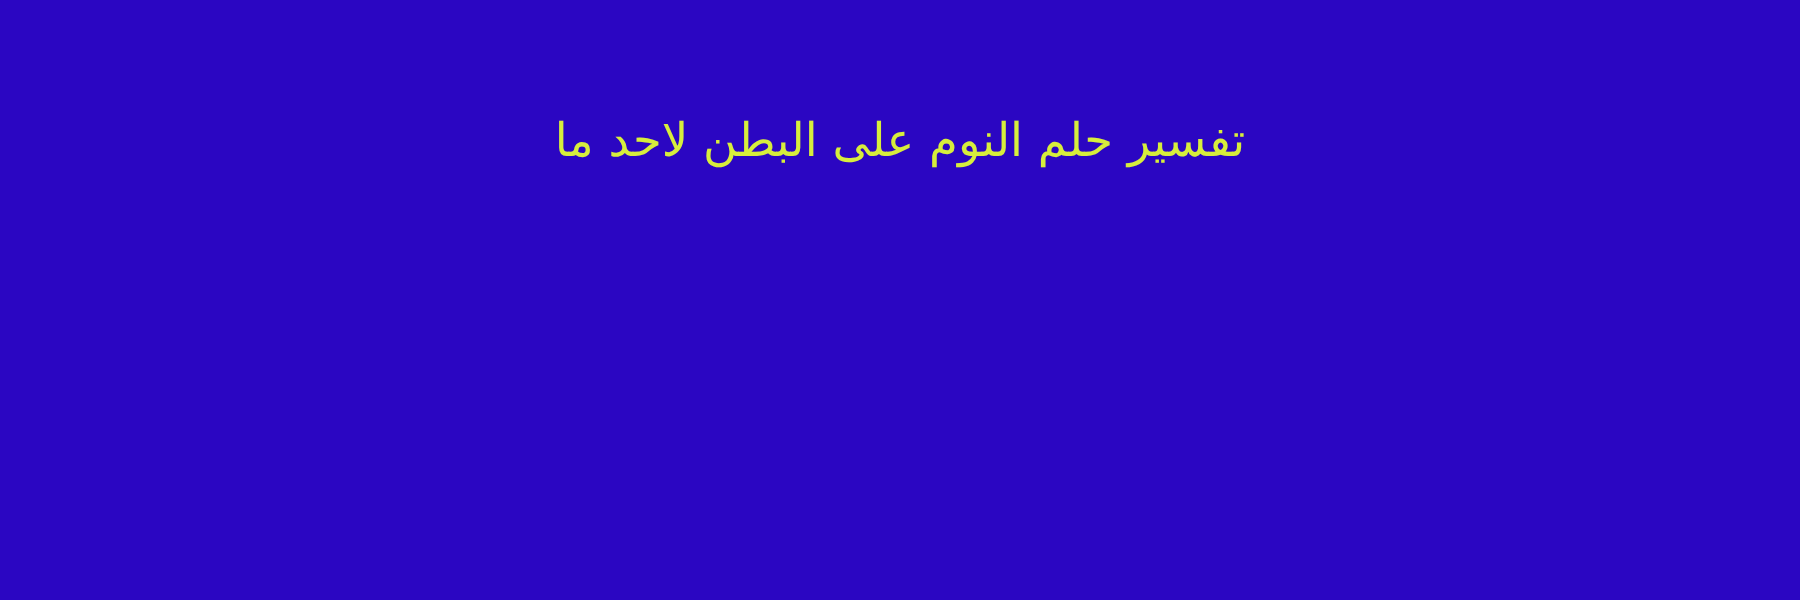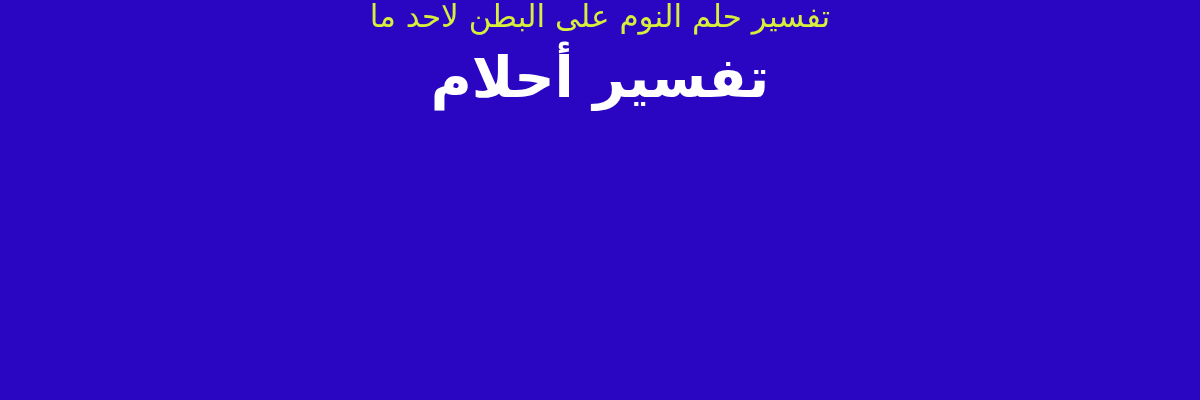--- a/index.html
+++ b/index.html
@@ -20,20 +20,21 @@
     overflow: hidden;
     background-color: #2b06c2;
     box-sizing: border-box;
   }
 
   .text-stack {
     position: absolute;
     top: 0;
     left: 0;
     width: 100%;
+    padding-top: 78px;
     display: flex;
     flex-direction: column;
     align-items: center;
     gap: 16px;
   }
 
   .line {
     display: block;
     width: 100%;
     text-align: center;
@@ -58,15 +59,14 @@
     font-weight: 700;
     letter-spacing: 1px;
   }
 </style>
 </head>
 <body>
 
 <div class="banner">
   <div class="text-stack">
     <span class="line line-subtitle">تفسير حلم النوم على البطن لاحد ما</span>
-    <span class="line line-title">تفسير أحلام</span>
   </div>
 </div>
 
 </body></html>

